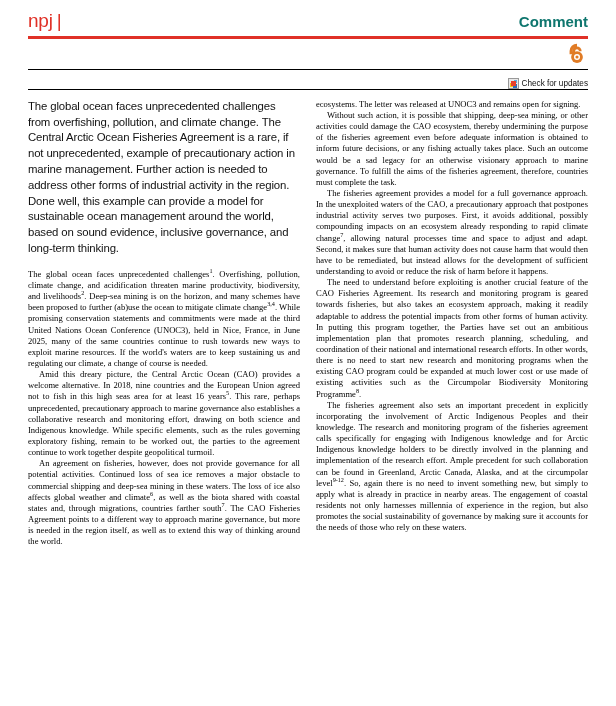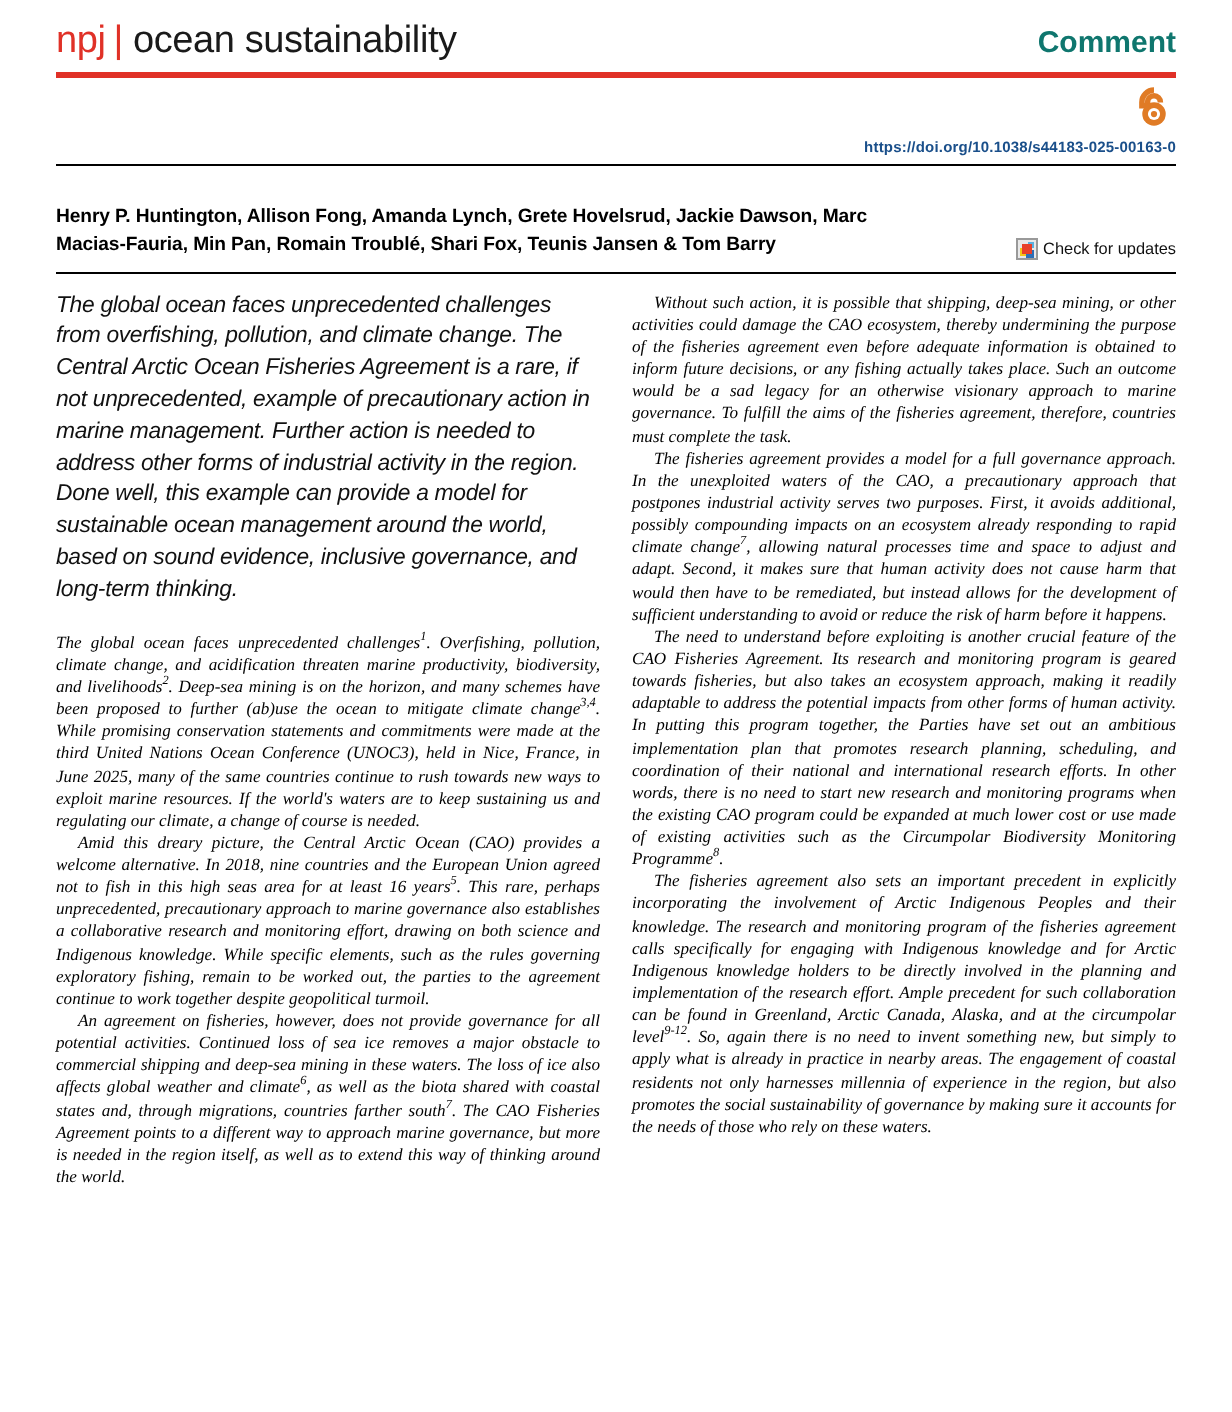--- a/index.html
+++ b/index.html
@@ -149,21 +149,20 @@
     height: 1.2px;
     background: #000;
     margin-top: 6px;
   }
 
   
   .columns {
     display: flex;
     margin-top: 9px;
     gap: 16px;
-    font-style: italic;
   }
   .col {
     width: 272px;
     flex: 0 0 272px;
   }
   .lead {
     font-family: "Liberation Sans", sans-serif;
     font-size: 11.4px;
     line-height: 1.385;
     color: #111;
@@ -190,61 +189,59 @@
 </style>
 </head>
 <body>
 
 <div class="page">
 
   <div class="masthead">
     <div class="masthead-left">
       <span class="npj-mark">npj</span>
       <span class="npj-pipe">|</span>
-      <span class="journal-name">ocean sustainability</span>
     </div>
     <div class="article-type">Comment</div>
   </div>
   <div class="masthead-rule"></div>
 
   <div class="oa-row">
     <svg class="oa-icon" viewBox="0 0 24 24">
       <path d="M12 2.2a6.6 6.6 0 0 0-6.6 6.6v2.0h3.1v-2.0a3.5 3.5 0 0 1 7.0 0v0.2" fill="none" stroke="#E07B25" stroke-width="3.0" stroke-linecap="butt"></path>
       <circle cx="12" cy="15.3" r="6.4" fill="#E07B25"></circle>
       <circle cx="12" cy="15.3" r="3.3" fill="#ffffff"></circle>
       <circle cx="12" cy="15.3" r="1.7" fill="#E07B25"></circle>
     </svg>
   </div>
 
-  <div class="doi-row">https://doi.org/10.1038/s44183-025-00163-0</div>
   <div class="doi-rule"></div>
 
 
   <div class="authors-block">
-    <div class="authors">Henry P. Huntington, Allison Fong, Amanda Lynch, Grete Hovelsrud, Jackie Dawson, Marc Macias-Fauria, Min Pan, Romain Troublé, Shari Fox, Teunis Jansen &amp; Tom Barry</div>
     <div class="check-updates">
       <span class="cu-icon">
         <span class="cu-y"></span>
         <span class="cu-g"></span>
         <span class="cu-b"></span>
         <span class="cu-r"></span>
       </span>
       <span>Check for updates</span>
     </div>
   </div>
   <div class="authors-rule"></div>
 
   <div class="columns">
     <div class="col">
       <p class="lead">The global ocean faces unprecedented challenges from overfishing, pollution, and climate change. The Central Arctic Ocean Fisheries Agreement is a rare, if not unprecedented, example of precautionary action in marine management. Further action is needed to address other forms of industrial activity in the region. Done well, this example can provide a model for sustainable ocean management around the world, based on sound evidence, inclusive governance, and long-term thinking.</p>
       <p class="body-p">The global ocean faces unprecedented challenges<sup>1</sup>. Overfishing, pollution, climate change, and acidification threaten marine productivity, biodiversity, and livelihoods<sup>2</sup>. Deep-sea mining is on the horizon, and many schemes have been proposed to further (ab)use the ocean to mitigate climate change<sup>3,4</sup>. While promising conservation statements and commitments were made at the third United Nations Ocean Conference (UNOC3), held in Nice, France, in June 2025, many of the same countries continue to rush towards new ways to exploit marine resources. If the world's waters are to keep sustaining us and regulating our climate, a change of course is needed.</p>
       <p class="body-p indent">Amid this dreary picture, the Central Arctic Ocean (CAO) provides a welcome alternative. In 2018, nine countries and the European Union agreed not to fish in this high seas area for at least 16 years<sup>5</sup>. This rare, perhaps unprecedented, precautionary approach to marine governance also establishes a collaborative research and monitoring effort, drawing on both science and Indigenous knowledge. While specific elements, such as the rules governing exploratory fishing, remain to be worked out, the parties to the agreement continue to work together despite geopolitical turmoil.</p>
       <p class="body-p indent">An agreement on fisheries, however, does not provide governance for all potential activities. Continued loss of sea ice removes a major obstacle to commercial shipping and deep-sea mining in these waters. The loss of ice also affects global weather and climate<sup>6</sup>, as well as the biota shared with coastal states and, through migrations, countries farther south<sup>7</sup>. The CAO Fisheries Agreement points to a different way to approach marine governance, but more is needed in the region itself, as well as to extend this way of thinking around the world.</p>
     </div>
     <div class="col">
+      <p class="body-p">ecosystems. The letter was released at UNOC3 and remains open for signing.</p>
       <p class="body-p indent">Without such action, it is possible that shipping, deep-sea mining, or other activities could damage the CAO ecosystem, thereby undermining the purpose of the fisheries agreement even before adequate information is obtained to inform future decisions, or any fishing actually takes place. Such an outcome would be a sad legacy for an otherwise visionary approach to marine governance. To fulfill the aims of the fisheries agreement, therefore, countries must complete the task.</p>
       <p class="body-p indent">The fisheries agreement provides a model for a full governance approach. In the unexploited waters of the CAO, a precautionary approach that postpones industrial activity serves two purposes. First, it avoids additional, possibly compounding impacts on an ecosystem already responding to rapid climate change<sup>7</sup>, allowing natural processes time and space to adjust and adapt. Second, it makes sure that human activity does not cause harm that would then have to be remediated, but instead allows for the development of sufficient understanding to avoid or reduce the risk of harm before it happens.</p>
       <p class="body-p indent">The need to understand before exploiting is another crucial feature of the CAO Fisheries Agreement. Its research and monitoring program is geared towards fisheries, but also takes an ecosystem approach, making it readily adaptable to address the potential impacts from other forms of human activity. In putting this program together, the Parties have set out an ambitious implementation plan that promotes research planning, scheduling, and coordination of their national and international research efforts. In other words, there is no need to start new research and monitoring programs when the existing CAO program could be expanded at much lower cost or use made of existing activities such as the Circumpolar Biodiversity Monitoring Programme<sup>8</sup>.</p>
       <p class="body-p indent">The fisheries agreement also sets an important precedent in explicitly incorporating the involvement of Arctic Indigenous Peoples and their knowledge. The research and monitoring program of the fisheries agreement calls specifically for engaging with Indigenous knowledge and for Arctic Indigenous knowledge holders to be directly involved in the planning and implementation of the research effort. Ample precedent for such collaboration can be found in Greenland, Arctic Canada, Alaska, and at the circumpolar level<sup>9-12</sup>. So, again there is no need to invent something new, but simply to apply what is already in practice in nearby areas. The engagement of coastal residents not only harnesses millennia of experience in the region, but also promotes the social sustainability of governance by making sure it accounts for the needs of those who rely on these waters.</p>
     </div>
   </div>
 
 </div>
 
 </body></html>

